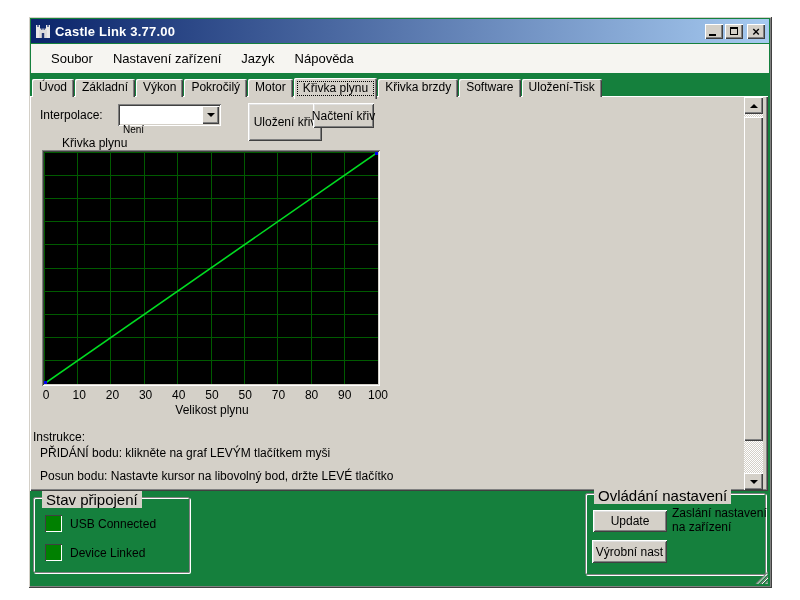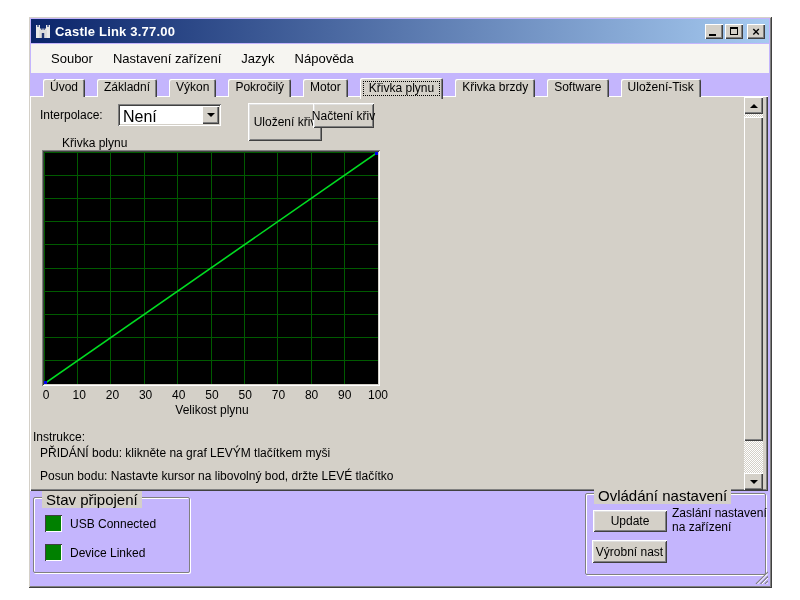--- a/index.html
+++ b/index.html
@@ -1,20 +1,20 @@
 <!DOCTYPE html>
 <html><head>
 <meta charset="utf-8">
 <style>
   * { margin:0; padding:0; box-sizing:border-box; }
   html,body { width:800px; height:600px; background:#ffffff; overflow:hidden;
               font-family:"Liberation Sans", sans-serif; }
 
   .window { position:absolute; left:28px; top:16px; width:744px; height:572px;
-            background:#c4b5fd;
+            background:#15803d;
             box-shadow: inset 1px 1px 0 #ffffff, inset -1px -1px 0 #404040,
                         inset 2px 2px 0 #d4d0c8, inset -2px -2px 0 #808080; }
 
   
   .titlebar { position:absolute; left:3px; top:3px; width:738px; height:24px;
               background:linear-gradient(to right,#0a246a,#a6caf0);
               display:flex; align-items:center; padding:0 4px; }
   .titlebar .title { color:#ffffff; font-size:13px; font-weight:bold; margin-left:4px;
                      letter-spacing:.2px; }
   .title-icon { width:16px; height:16px; flex:0 0 16px; }
@@ -33,37 +33,37 @@
              background:#f6f5f1; display:flex; align-items:center; padding-left:10px;
              font-size:13px; color:#000; }
   .menu-item { padding:0 10px; line-height:26px; }
 
   
   .tabstrip { position:absolute; left:4px; top:61px; height:20px; display:flex;
               align-items:flex-end; z-index:5; }
   .tab { height:18px; background:#d4d0c8; font-size:12px; padding:0 7px; line-height:17px;
          border-top-left-radius:2px; border-top-right-radius:2px; white-space:nowrap;
          box-shadow: inset 1px 1px 0 #ffffff, inset -1px 0 0 #404040, inset -2px 0 0 #808080;
-         margin-right:1px; color:#000;margin-left:11px; }
+         margin-right:1px; color:#000; }
   .tab.active { height:21px; line-height:20px; padding:0 9px; margin-bottom:-2px;
                 z-index:6; position:relative;
                 outline:1px dotted #000; outline-offset:-4px; }
 
   
   .panel { position:absolute; left:2px; top:80px; width:738px; height:395px;
            background:#d4d0c8;
            box-shadow: inset 1px 1px 0 #ffffff, inset -1px -1px 0 #404040,
                        inset -2px -2px 0 #808080; }
   .label { position:absolute; font-size:12px; color:#000; white-space:nowrap; }
 
   
   .combo { position:absolute; left:88px; top:8px; width:103px; height:22px; background:#ffffff;
            box-shadow: inset 1px 1px 0 #808080, inset -1px -1px 0 #ffffff,
                        inset 2px 2px 0 #404040, inset -2px -2px 0 #d4d0c8; }
-  .combo .combo-value { position:absolute; left:5px; top:4px; font-size:16px; }
+  .combo .combo-value { position:absolute; left:5px; top:20px; font-size:10px; }
   .combo .combo-btn { position:absolute; right:2px; top:2px; width:17px; height:18px;
            background:#d4d0c8;
            box-shadow: inset 1px 1px 0 #ffffff, inset -1px -1px 0 #404040, inset -2px -2px 0 #808080;
            display:flex; align-items:center; justify-content:center; }
   .arrow-down { width:0; height:0; border-left:4px solid transparent;
                 border-right:4px solid transparent; border-top:4px solid #000; }
   .arrow-up { width:0; height:0; border-left:4px solid transparent;
               border-right:4px solid transparent; border-bottom:4px solid #000; }
 
   .btn { position:absolute; background:#d4d0c8; font-size:12px; color:#000;

